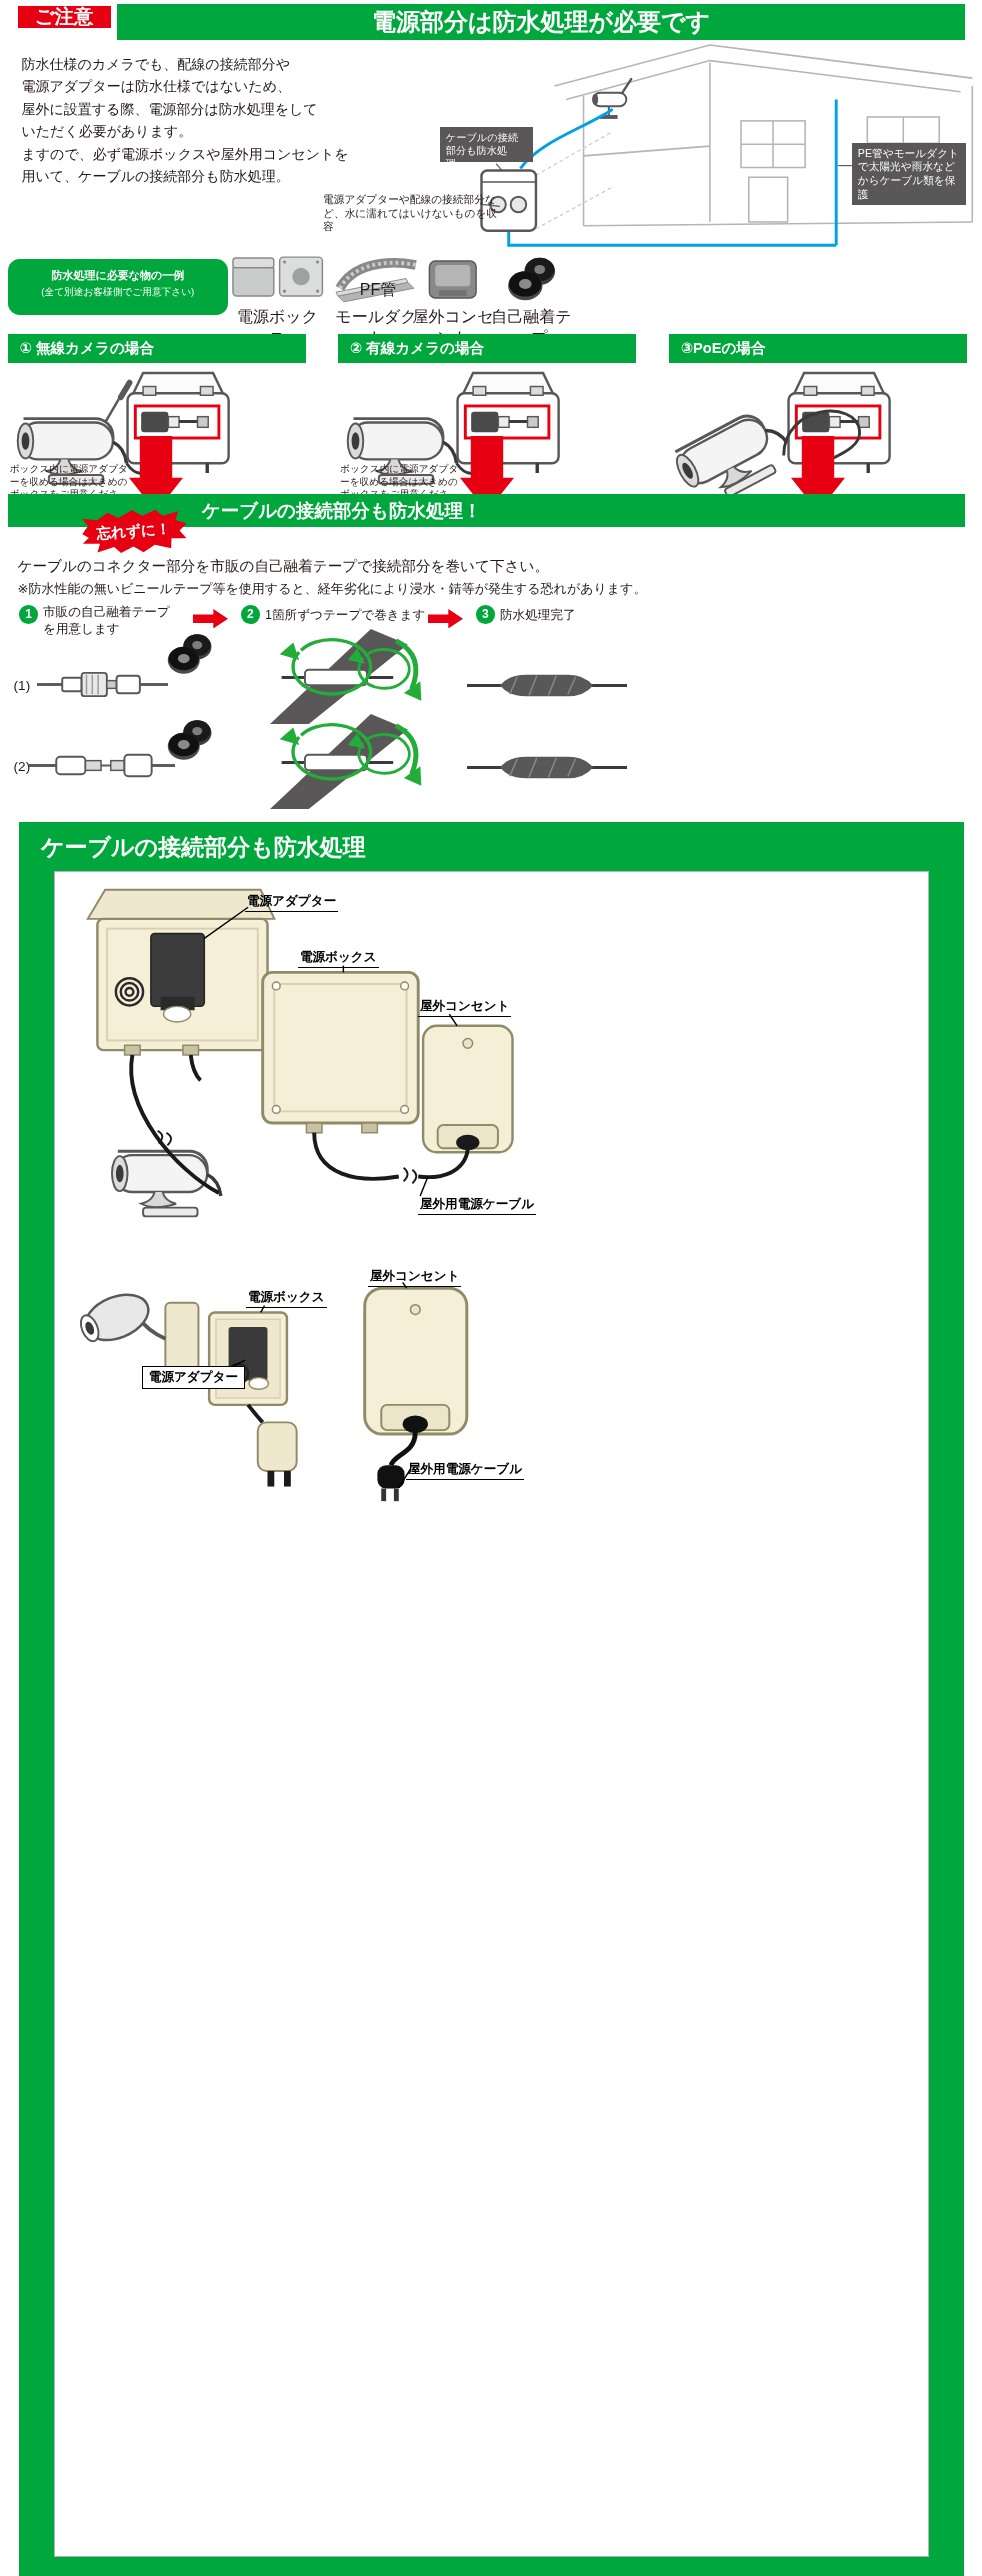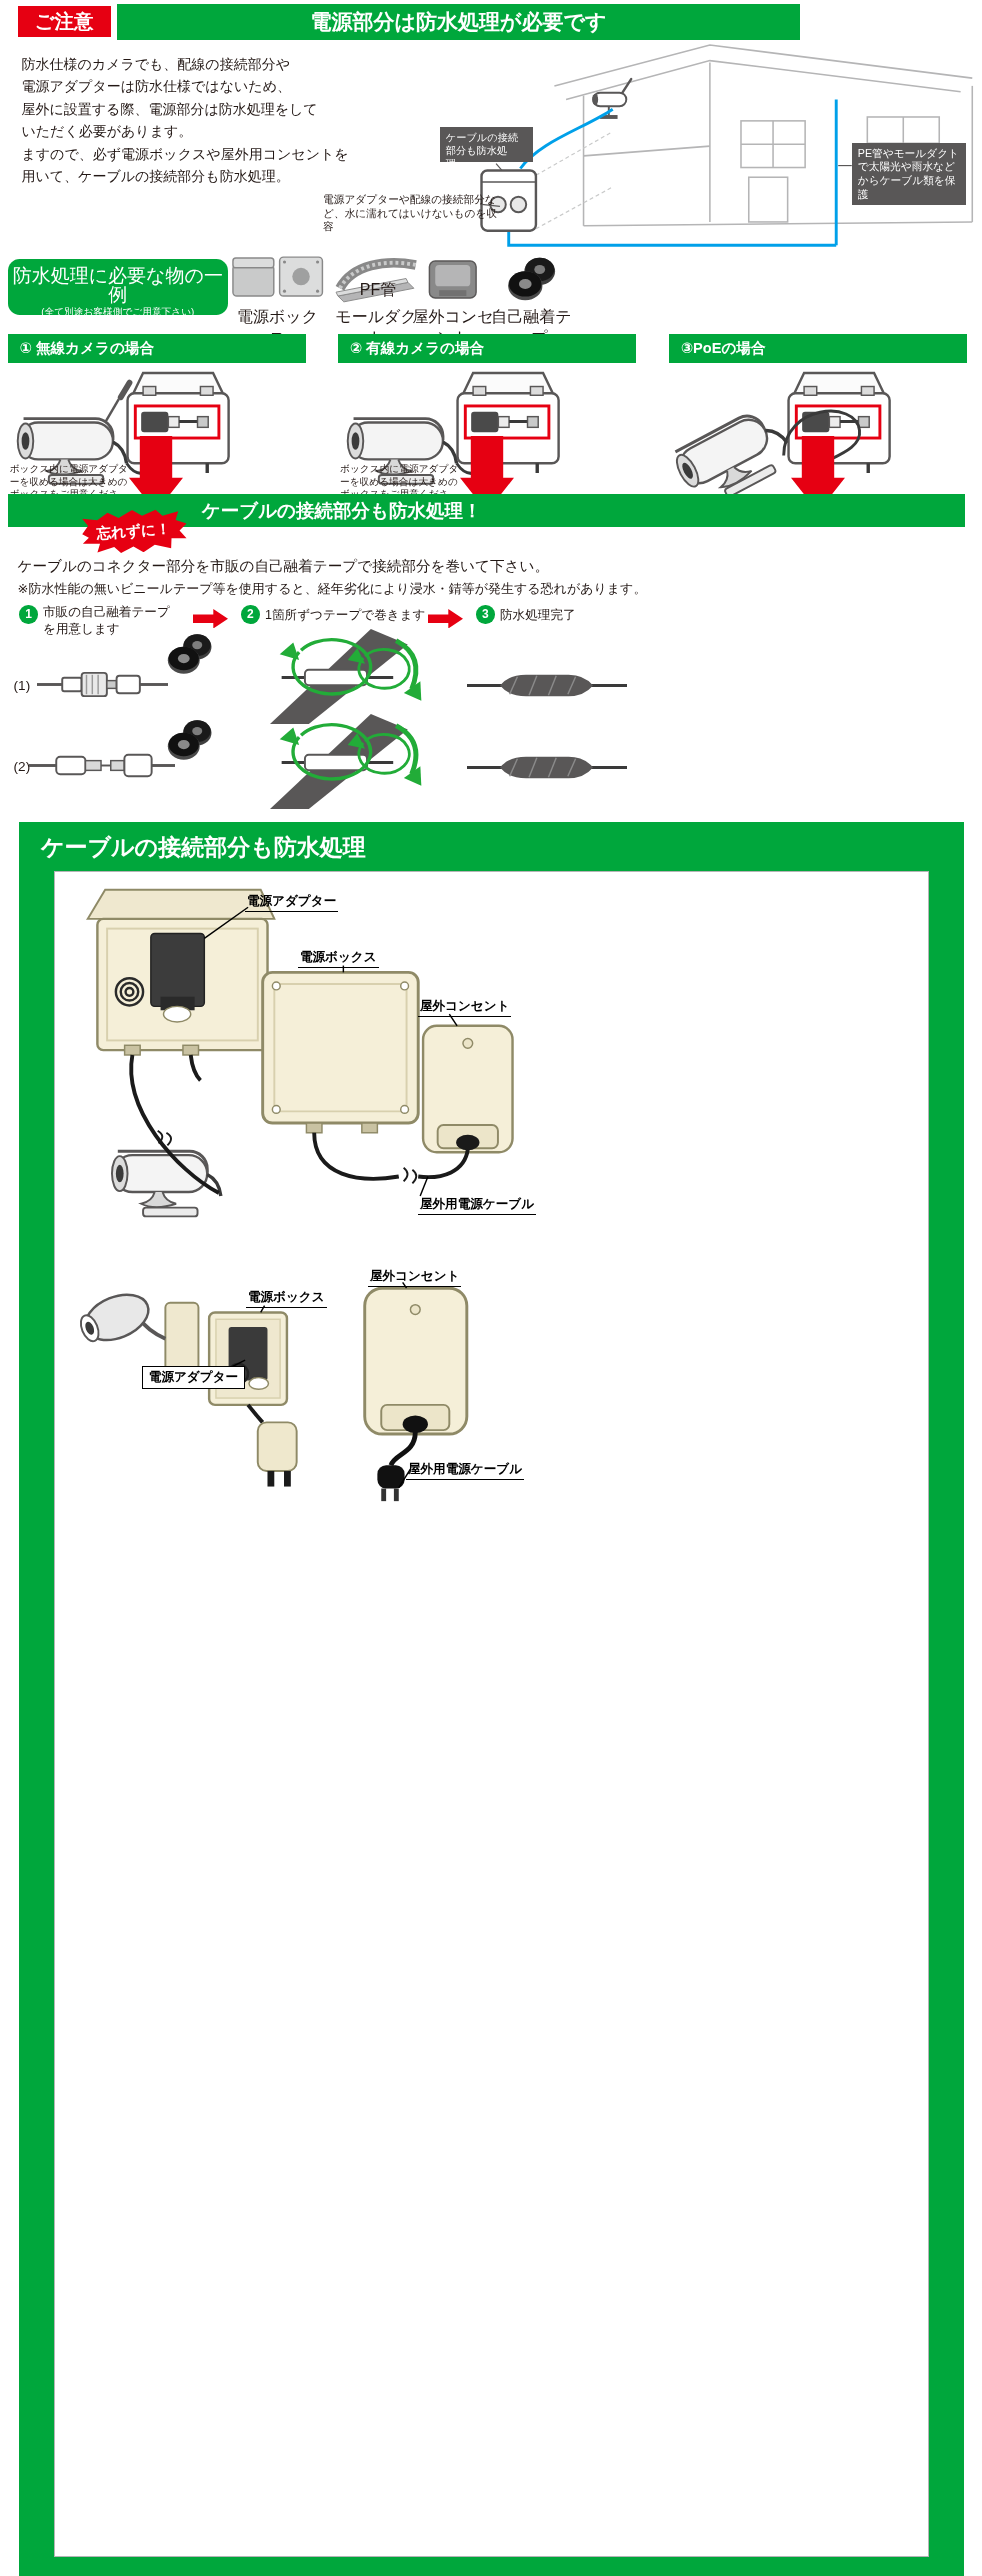--- a/index.html
+++ b/index.html
@@ -6,21 +6,21 @@
   body{font-family:"Liberation Sans","DejaVu Sans",sans-serif;background:#fff;color:#231815}
   .page{position:relative;width:982px;height:2576px;background:#fff;overflow:hidden}
   .a{position:absolute}
   .notice{background:#e60012;color:#fff;font-weight:bold;font-size:19.4px;display:flex;align-items:center;justify-content:center}
   .gbanner{background:#00a73c;color:#fff;font-weight:bold;display:flex;align-items:center}
   .center{justify-content:center}
   .intro-line{font-size:14px;line-height:22.4px;color:#231815}
   .callout-dark{background:#595757;color:#fff;font-size:10.2px;line-height:13px;padding:3.9px 5.8px}
   .callout-plain{color:#231815;font-size:10.7px;line-height:13.6px}
   .items-box{background:#00a73c;border-radius:11.7px;color:#fff;text-align:center;padding-top:6.8px}
-  .items-title{font-size:19px;font-weight:normal;line-height:19.4px}
+  .items-title{font-size:11px;font-weight:bold;line-height:19.4px}
   .items-sub{font-size:9.7px;line-height:13.6px}
   .item-label{font-size:16px;color:#231815;text-align:center}
   .case-h{background:#00a73c;color:#fff;font-weight:bold;font-size:14.6px;line-height:29px;padding-left:11.7px}
   .note{font-size:9.7px;line-height:12.6px;color:#231815}
   .dn-arrow{background:#e60012;clip-path:polygon(20% 0,80% 0,80% 55%,100% 55%,50% 100%,0 55%,20% 55%)}
   .rt-arrow{background:#e60012;clip-path:polygon(0 28%,58% 28%,58% 0,100% 50%,58% 100%,58% 72%,0 72%)}
   .burst{background:#e60012;color:#fff;font-weight:bold;font-size:14.6px;display:flex;align-items:center;justify-content:center;transform:rotate(-4deg);
     clip-path:polygon(2% 48%,8% 30%,3% 12%,17% 18%,27% 2%,37% 16%,50% 0%,59% 15%,72% 3%,78% 18%,93% 10%,90% 30%,100% 40%,93% 55%,99% 74%,85% 72%,84% 95%,69% 84%,58% 100%,49% 85%,37% 98%,31% 83%,15% 93%,18% 73%,2% 70%,8% 57%)}
   .para{font-size:14.6px;line-height:21.4px;color:#231815}
   .para2{font-size:13px;line-height:19.4px;color:#231815}
@@ -88,24 +88,24 @@
           <line x1="72" y1="7" x2="64" y2="27"></line>
         <line x1="92" y1="7" x2="84" y2="27"></line>
           <line x1="112" y1="8" x2="104" y2="26"></line>
       </g>
     </symbol>
   </defs>
 </svg>
 
 <div class="page">
 
-  <div class="a notice" style="left:17.5px;top:5.8px;width:93px;height:31px">
+  <div class="a notice" style="left:17.5px;top:5.8px;width:93px;height:22px">
     <span>ご注意</span>
   </div>
-  <div class="a gbanner center" style="left:117px;top:3.9px;width:683px;height:36px;font-size:21px">
+  <div class="a gbanner center" style="left:117px;top:3.9px;width:848px;height:36px;font-size:24px">
     <span>電源部分は防水処理が必要です</span>
   </div>
 
   <div class="a" style="left:21.4px;top:53px;width:457px">
     <div class="intro-line">防水仕様のカメラでも、配線の接続部分や</div>
     <div class="intro-line">電源アダプターは防水仕様ではないため、</div>
     <div class="intro-line">屋外に設置する際、電源部分は防水処理をして</div>
     <div class="intro-line">いただく必要があります。</div>
     <div class="intro-line">ますので、必ず電源ボックスや屋外用コンセントを</div>
     <div class="intro-line">用いて、ケーブルの接続部分も防水処理。</div>

